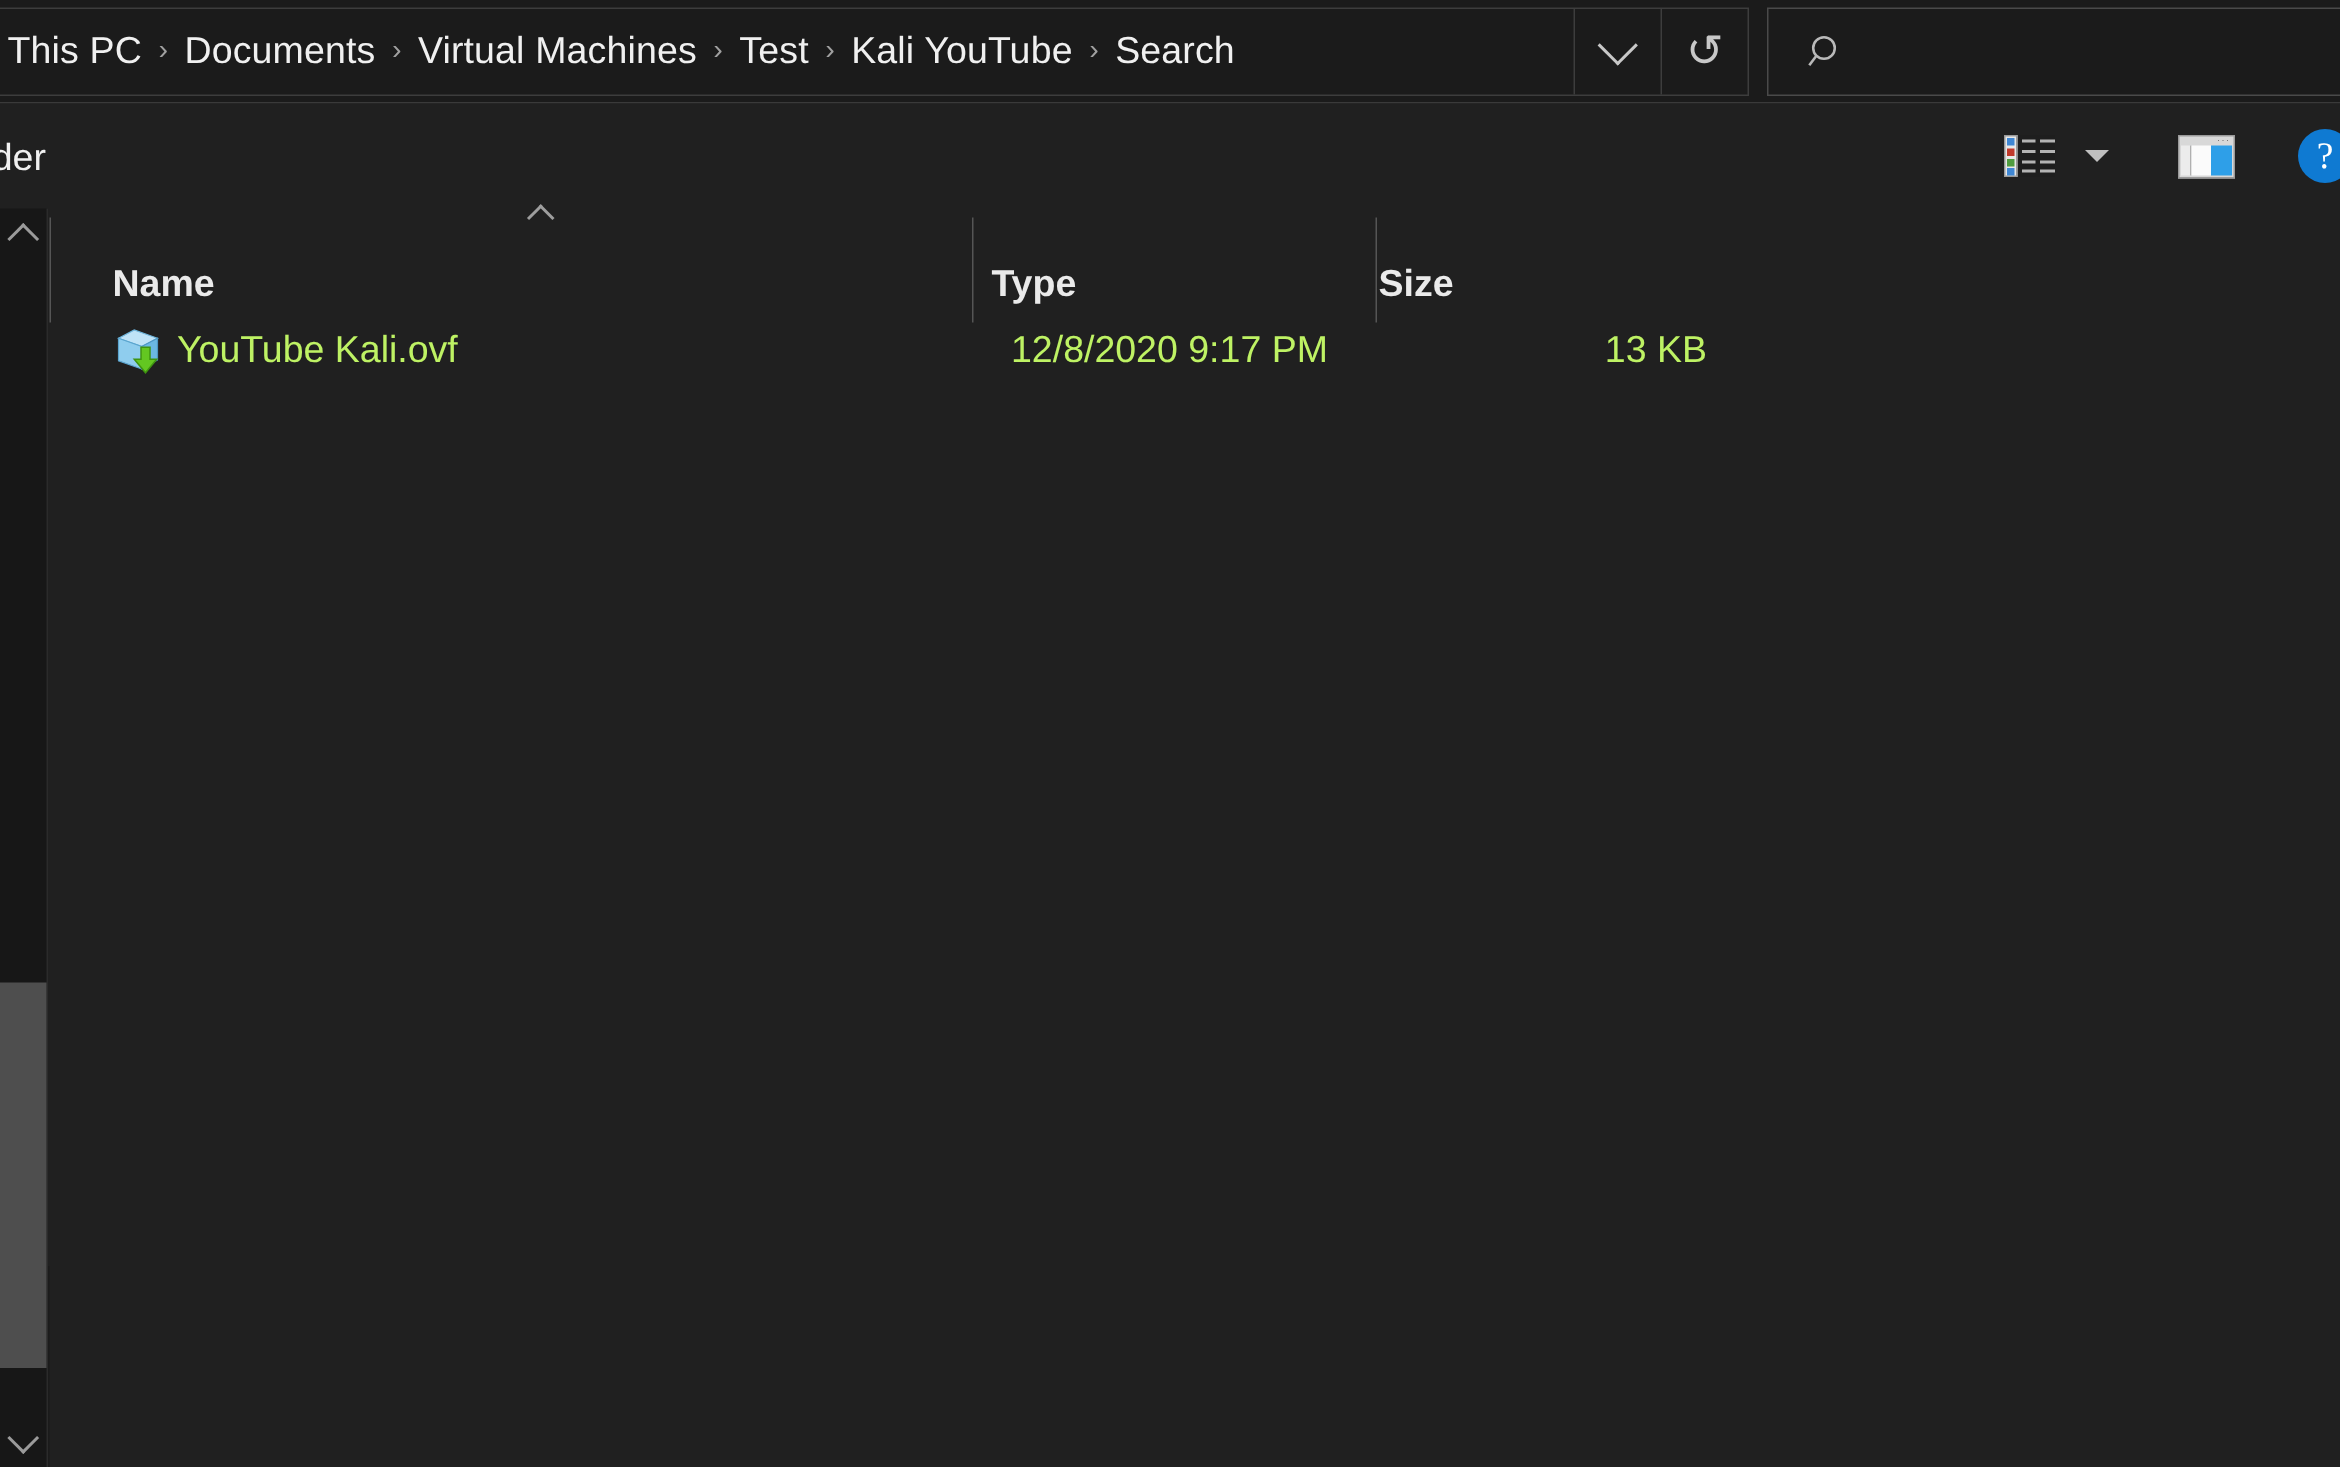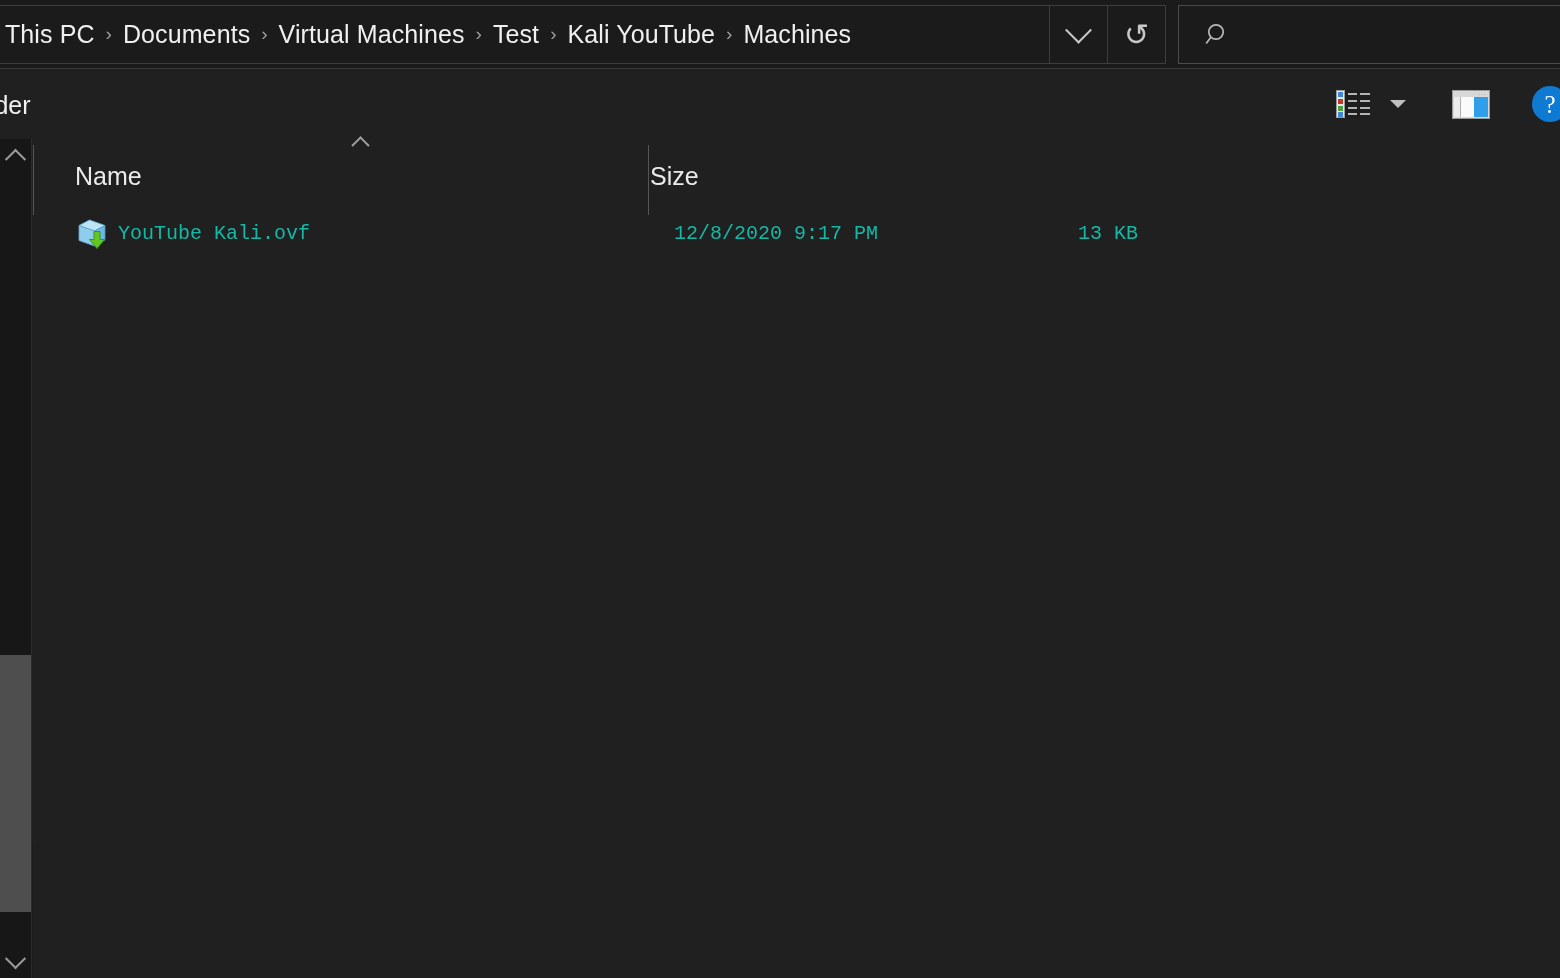--- a/index.html
+++ b/index.html
@@ -273,21 +273,22 @@
   .header-row {
     position: absolute;
     left: 0; top: 9px;
     width: 1527px; height: 56px;
     display: flex;
   }
   .col {
     position: relative;
     box-sizing: border-box;
     display: flex;
-    align-items: center;
+    align-items: flex-end;
+    font-weight: bold;
   }
   .col + .col::before {
     content: "";
     position: absolute;
     left: 0; top: -3px; bottom: -11px;
     width: 1px;
     background: #555555;
   }
   .col-name  { width: 615px; padding-left: 42px; }
   .col-date  { width: 328px; padding-left: 26px; }
@@ -319,23 +320,22 @@
     display: flex;
     align-items: center;
     white-space: nowrap;
     overflow: hidden;
   }
   .cell-name { width: 615px; padding-left: 42px; }
   .cell-date { width: 328px; padding-left: 26px; align-items: center; }
   .cell-type { width: 269px; padding-left: 13px; }
   .cell-size { width: 181px; padding-left: 13px; justify-content: flex-end; padding-right: 19px; }
   .cell-text {
-    color: #14b8a6;
-    font-size: 20px;
-    font-family: Liberation Mono, monospace;
+    color: #bef264;
+    font-size: 25px;
   }
 
   
   .ovf-icon {
     position: relative;
     width: 34px; height: 34px;
     margin-right: 9px;
     flex: 0 0 auto;
     display: block;
   }
@@ -351,21 +351,21 @@
         <span class="crumb">This PC</span>
         <span class="crumb-sep">›</span>
         <span class="crumb">Documents</span>
         <span class="crumb-sep">›</span>
         <span class="crumb">Virtual Machines</span>
         <span class="crumb-sep">›</span>
         <span class="crumb">Test</span>
         <span class="crumb-sep">›</span>
         <span class="crumb">Kali YouTube</span>
         <span class="crumb-sep">›</span>
-        <span class="crumb">Machines</span>
+        <span class="crumb">Search</span>
       </div>
       <div class="addr-btn">
         <span class="chev-down"></span>
       </div>
       <div class="addr-btn">
         <span class="refresh-glyph">↻</span>
       </div>
     </div>
 
     <div class="search-box">
@@ -424,20 +424,23 @@
   <div class="filelist">
 
     <div class="sort-indicator">
       <span class="sort-chev"></span>
     </div>
 
     <div class="header-row">
       <div class="col col-name">
         <span class="col-label">Name</span>
       </div>
+      <div class="col col-type">
+        <span class="col-label">Type</span>
+      </div>
       <div class="col col-size">
         <span class="col-label">Size</span>
       </div>
       <div class="col-end"></div>
     </div>
 
     <div class="file-row">
       <div class="cell cell-name">
         <span class="ovf-icon">
           <svg width="34" height="34" viewBox="0 0 34 34" aria-hidden="true">

